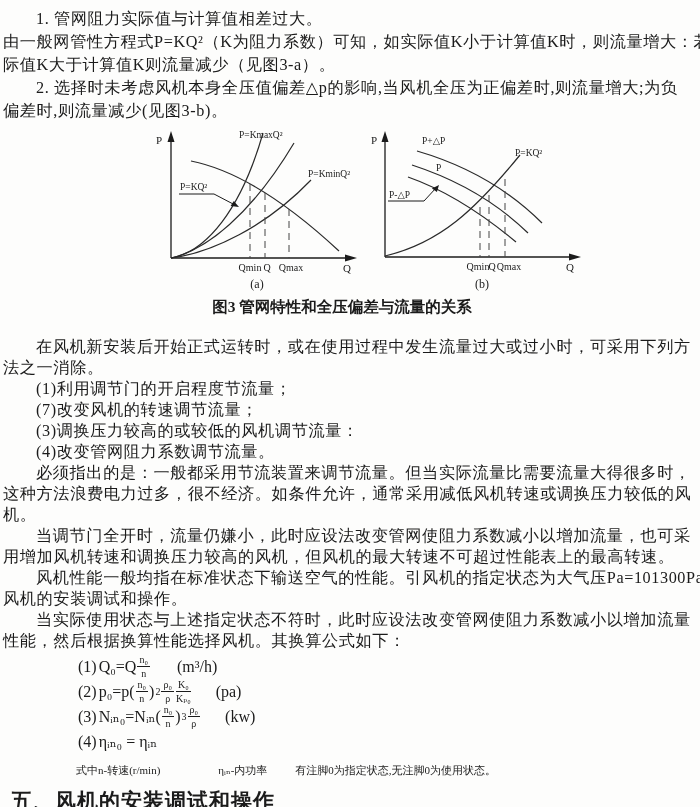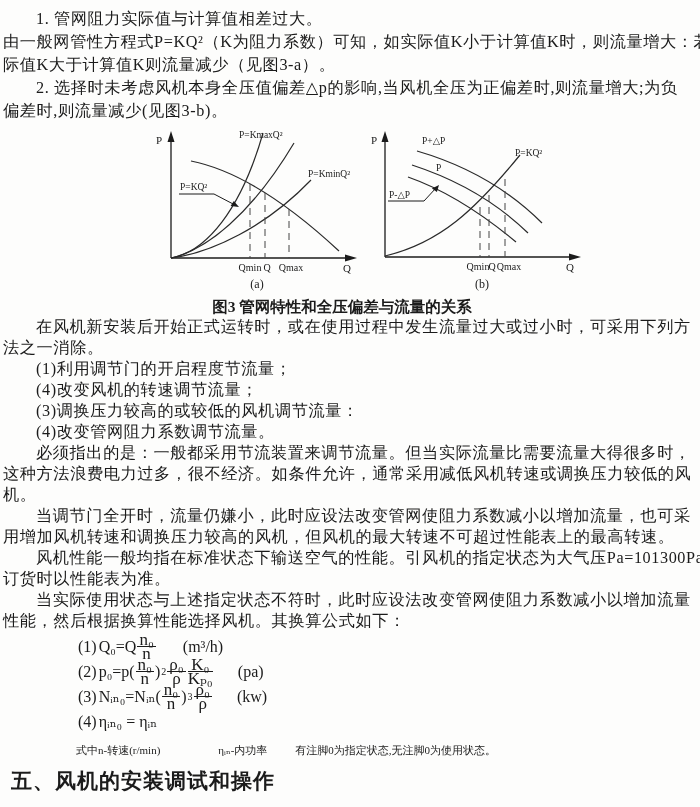--- a/index.html
+++ b/index.html
@@ -30,36 +30,36 @@
   }
   svg text{font-family:"Liberation Serif","DejaVu Serif",serif;fill:#1b1b1b;}
   .fig-caption{
     text-align:center;
     font-weight:bold;
     font-size:15.5px;
     line-height:20px;
     margin-top:2px;
     font-family:Liberation Serif, serif;
   }
-  .blk2{margin-top:0;}
+  .blk2{margin-top:20px;}
   
   .formulas{margin-left:75px;margin-top:2px;}
   .formula{
     display:flex;
     align-items:center;
     height:25px;
     font-size:16px;
   }
   .f-no{margin-right:2px;}
   .frac{
     display:inline-flex;
     flex-direction:column;
     vertical-align:middle;
     text-align:center;
-    font-size:17px;
+    font-size:10px;
     line-height:11px;
     margin:0 1px;
   }
   .frac .num{border-bottom:1px solid #1b1b1b;padding:0 2px 1px 2px;display:block;}
   .frac .den{padding-top:1px;display:block;}
   .formula sup{font-size:10px;margin-left:1px;}
   .f-unit{margin-left:24px;}
   .f-unit.wide{margin-left:26px;}
   
   .f-note{
@@ -162,30 +162,30 @@
       <text x="112" y="163" font-size="12" text-anchor="middle">(b)</text>
     </svg>
   </div>
 
   <div class="fig-caption">图3 管网特性和全压偏差与流量的关系</div>
 
   <div class="blk2">
     <div class="ln ind">在风机新安装后开始正式运转时，或在使用过程中发生流量过大或过小时，可采用下列方</div>
     <div class="ln">法之一消除。</div>
     <div class="ln ind">(1)利用调节门的开启程度节流量；</div>
-    <div class="ln ind">(4)改变风机的转速调节流量；</div>
+    <div class="ln ind">(7)改变风机的转速调节流量；</div>
     <div class="ln ind">(3)调换压力较高的或较低的风机调节流量：</div>
     <div class="ln ind">(4)改变管网阻力系数调节流量。</div>
     <div class="ln ind">必须指出的是：一般都采用节流装置来调节流量。但当实际流量比需要流量大得很多时，</div>
     <div class="ln">这种方法浪费电力过多，很不经济。如条件允许，通常采用减低风机转速或调换压力较低的风</div>
     <div class="ln">机。</div>
     <div class="ln ind">当调节门全开时，流量仍嫌小，此时应设法改变管网使阻力系数减小以增加流量，也可采</div>
     <div class="ln">用增加风机转速和调换压力较高的风机，但风机的最大转速不可超过性能表上的最高转速。</div>
     <div class="ln ind">风机性能一般均指在标准状态下输送空气的性能。引风机的指定状态为大气压Pa=101300Pa,</div>
-    <div class="ln">订货时以性能表为准。</div>
+    <div class="ln">风机的安装调试和操作。</div>
     <div class="ln ind">当实际使用状态与上述指定状态不符时，此时应设法改变管网使阻力系数减小以增加流量</div>
     <div class="ln">性能，然后根据换算性能选择风机。其换算公式如下：</div>
   </div>
 
   <div class="formulas">
 
     <div class="formula">
       <span class="f-no">(1)</span>
       <span class="f-txt">Q₀=Q</span>
       <span class="frac">

